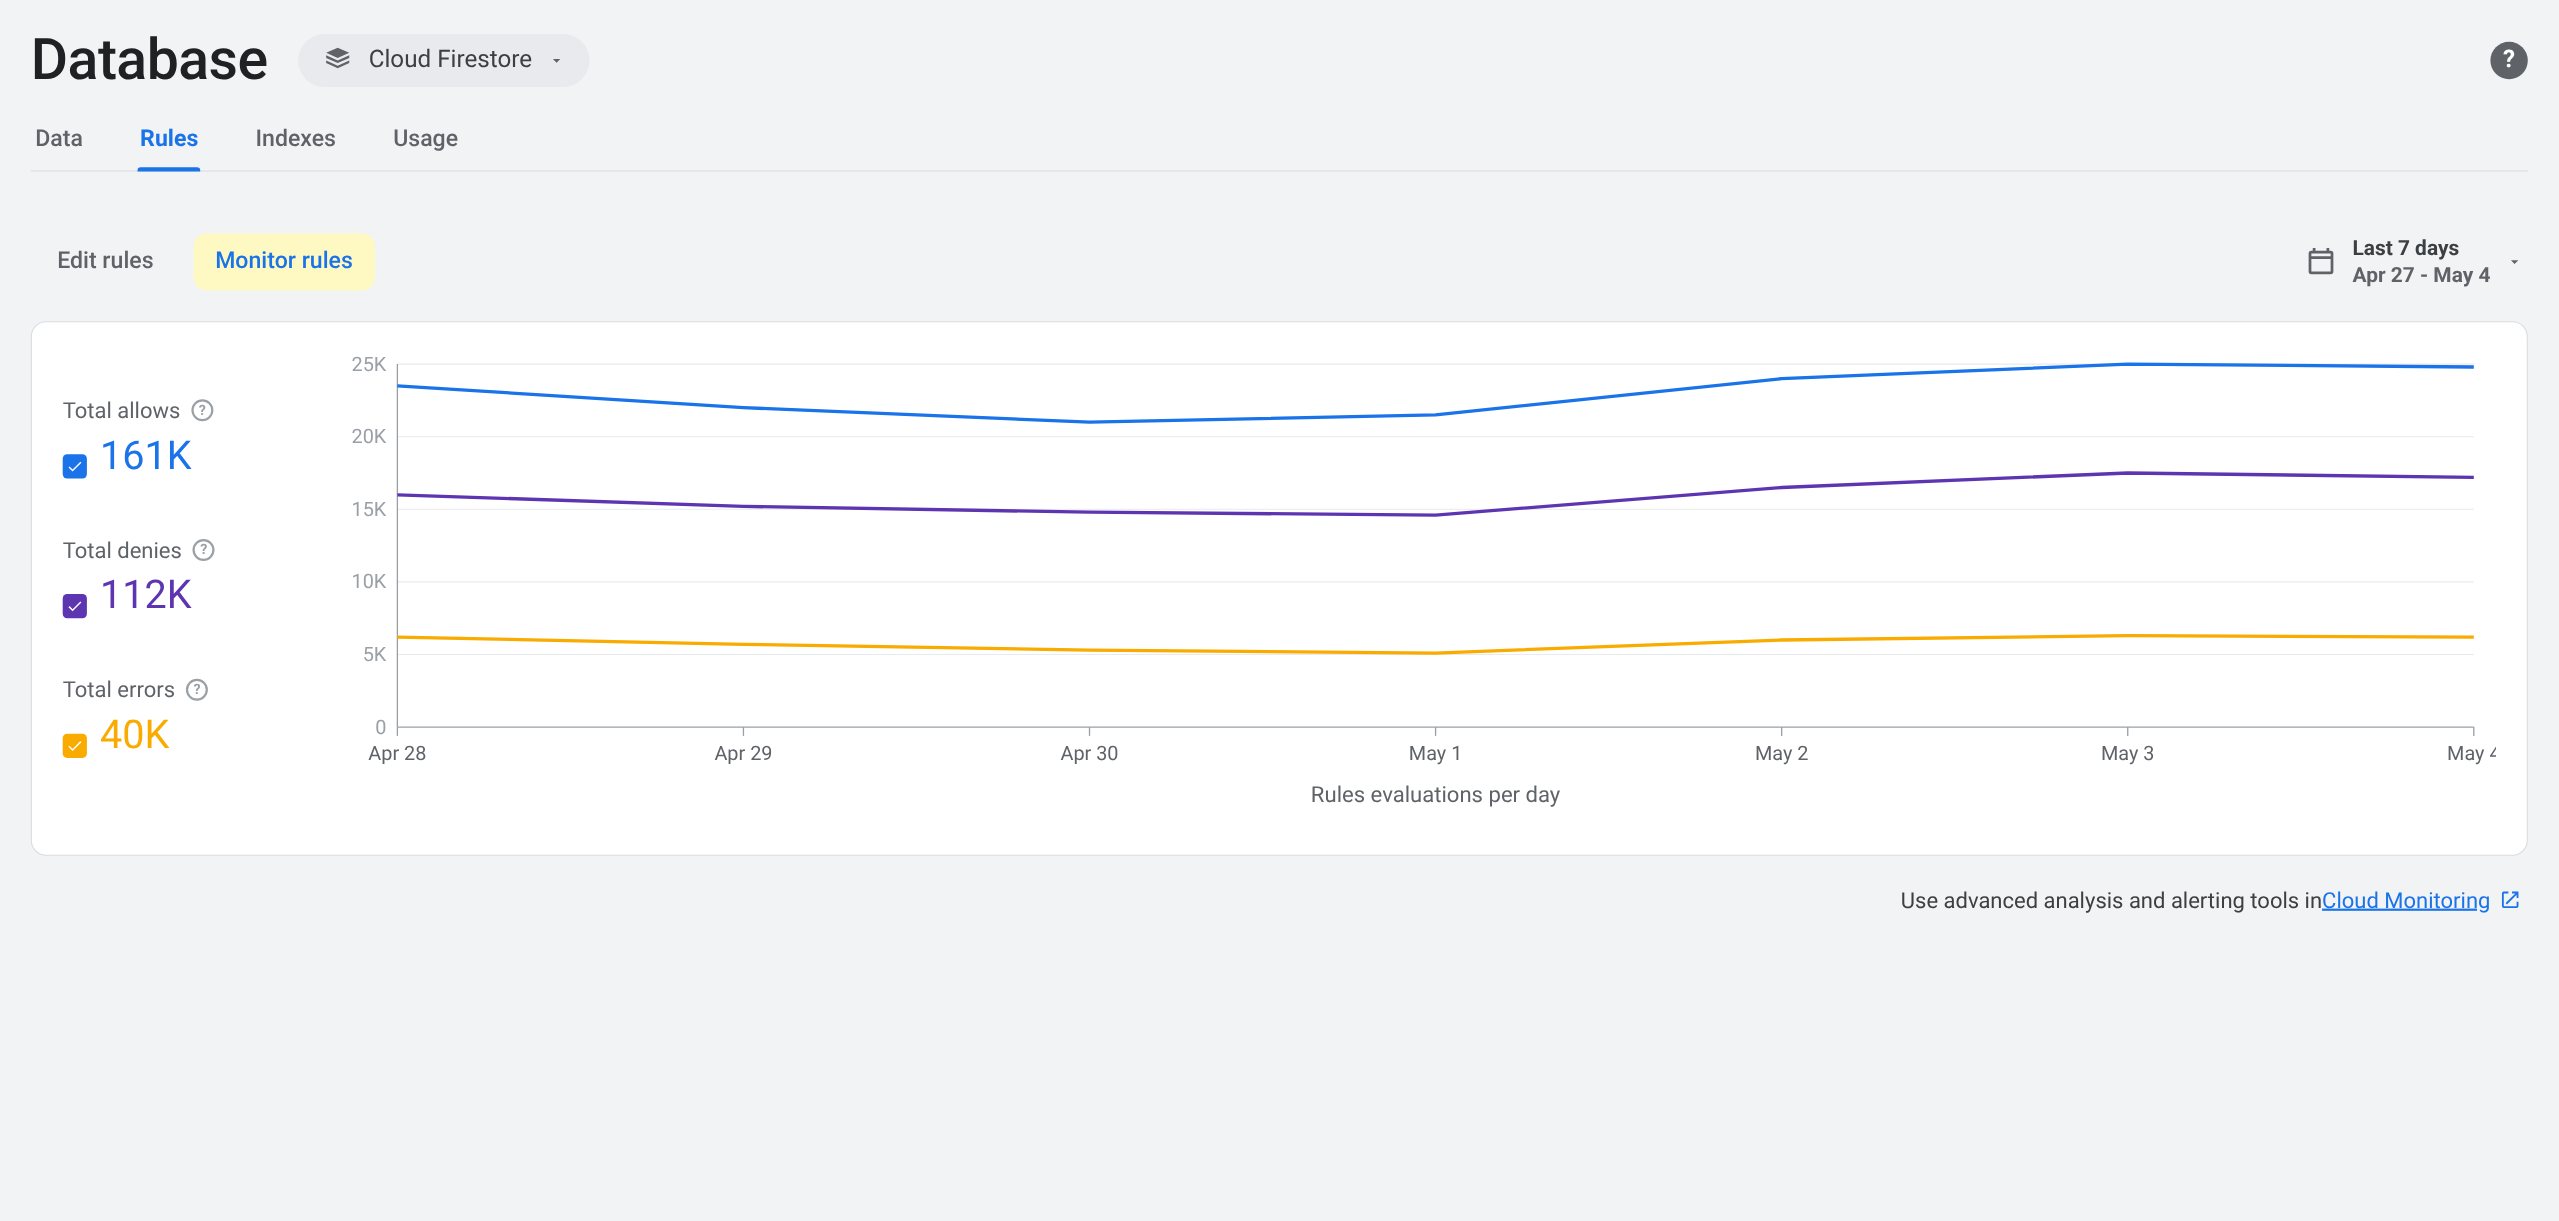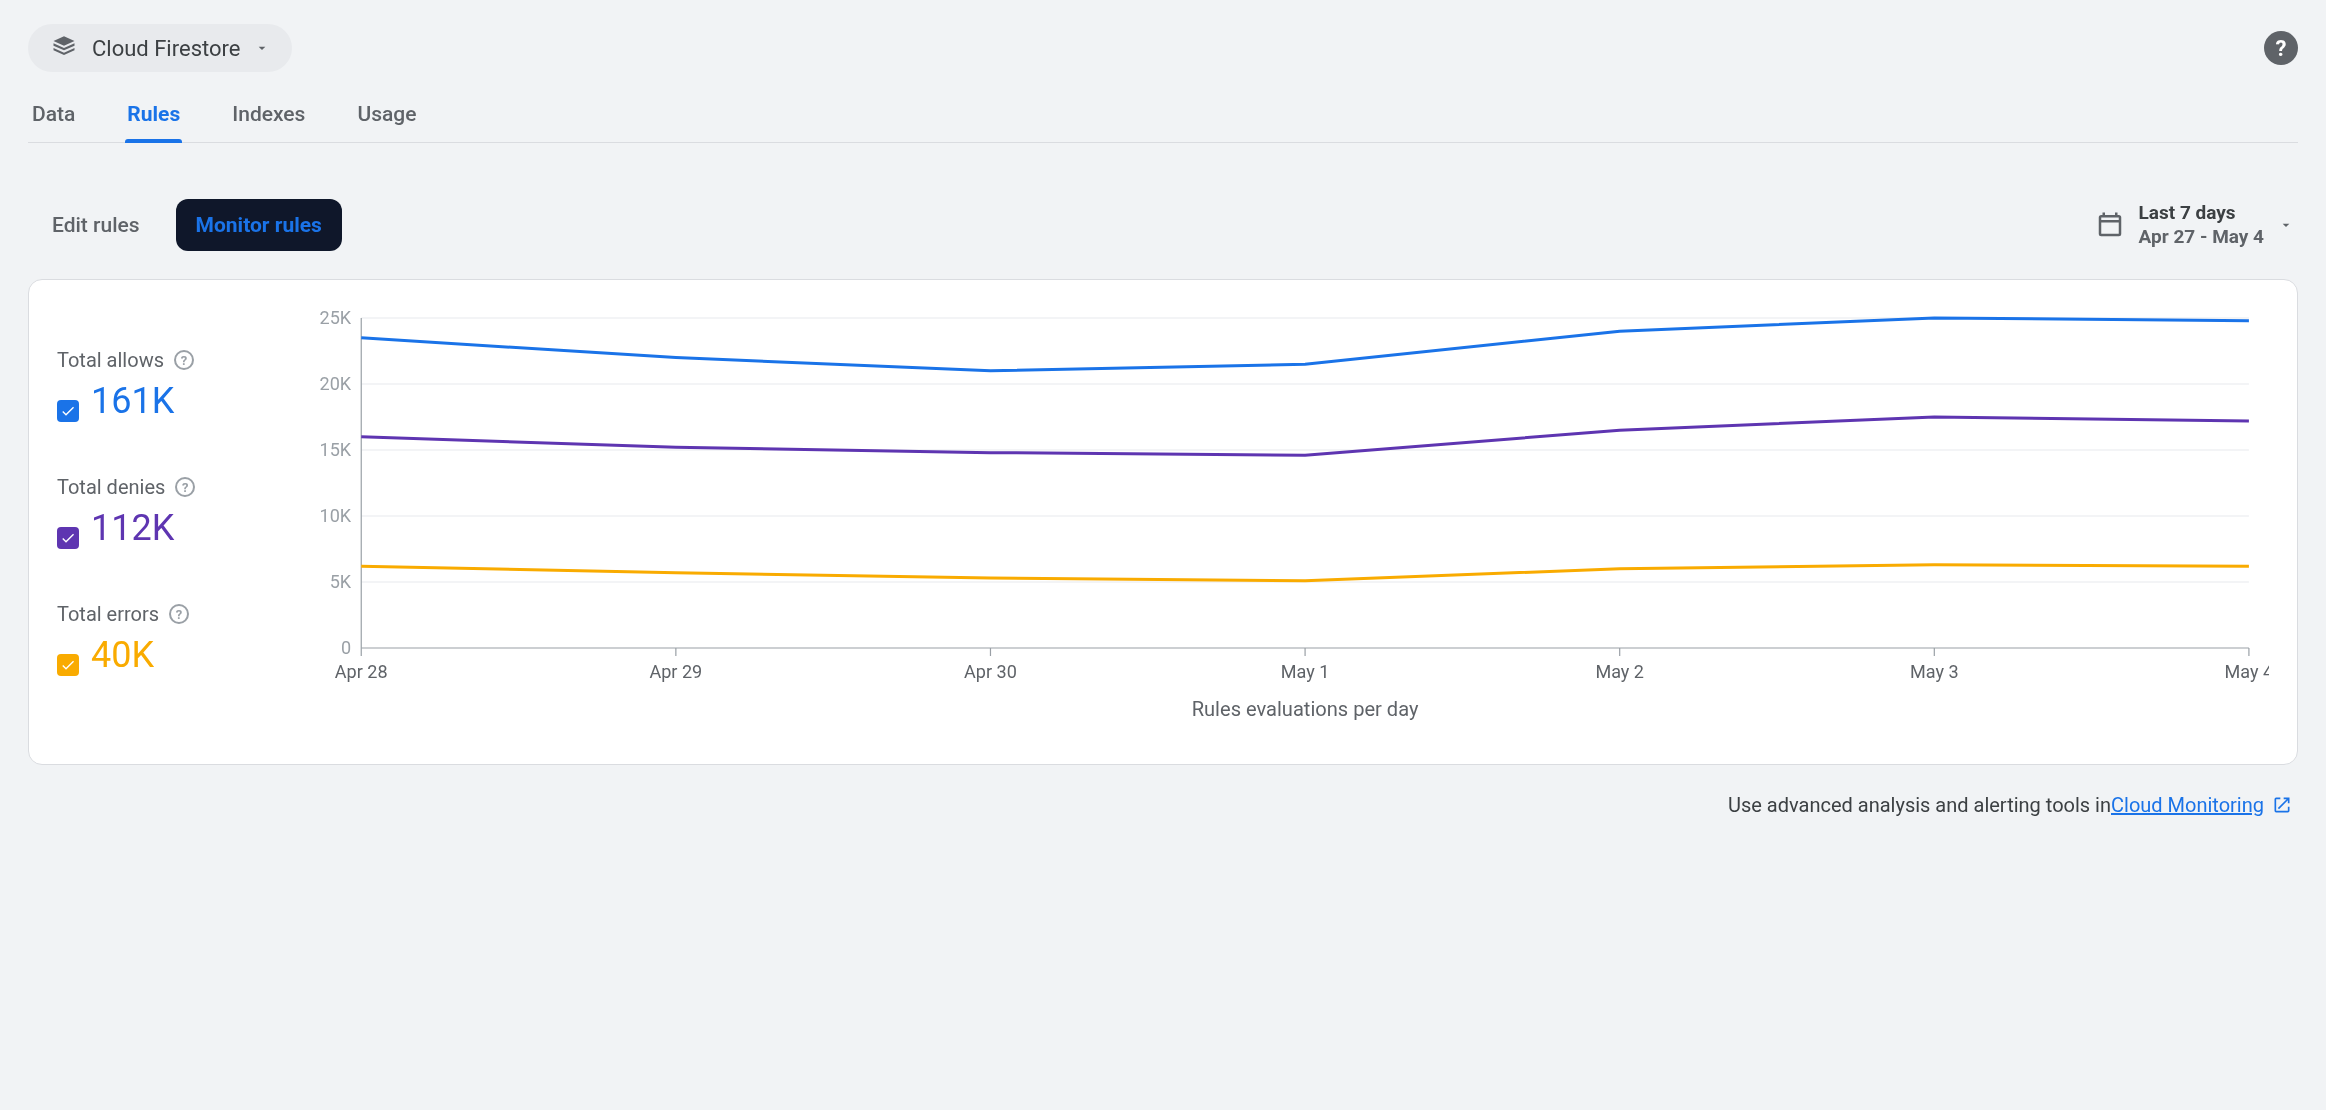--- a/index.html
+++ b/index.html
@@ -73,21 +73,21 @@
   .subrow {
     display: flex;
     padding: 56px 4px 28px 4px;
   }
   .pill-tabs { display: flex; gap: 16px; align-items: center; }
   .pill {
     font-size: 21px; font-weight: 500;
     padding: 14px 20px; border-radius: 12px;
     color: #5f6368; cursor: pointer;
   }
-  .pill.active { background: #0f172a; color: #1a73e8; font-weight: bold; }
+  .pill.active { background: #fef9c3; color: #1a73e8; }
 
   .date-picker {
     display: flex; align-items: center; gap: 14px;
     color: #5f6368; cursor: pointer;
   }
   .date-picker .cal-icon svg { width: 30px; height: 30px; display: block; }
   .date-lines { display:flex; flex-direction: column; line-height: 1.25; font-weight: bold; }
   .date-line1 { font-size: 19px; color: #3c4043; }
   .date-line2 { font-size: 19px; color: #5f6368; }
 
@@ -150,20 +150,21 @@
 
   .chev { display:inline-block; }
   .chev svg { width: 16px; height: 16px; display:block; }
 </style>
 </head>
 <body>
 
 <div class="page">
 
   <div class="header-row">
+    <h1 class="page-title">Database</h1>
     <div class="db-selector">
       <span class="firestore-glyph">
         <svg viewBox="0 0 24 24" fill="currentColor">
             <path d="M12 2 L21 6 L12 10 L3 6 Z M12 12 L21 8 v2 L12 14 L3 10 v-2 Z M12 16 L21 12 v2 L12 18 L3 14 v-2 Z"></path>
           </svg>
       </span>
       <span class="db-selector-label">Cloud Firestore</span>
       <span class="chev">
         <svg viewBox="0 0 24 24" fill="#5f6368">
             <path d="M7 10l5 5 5-5z"></path>

